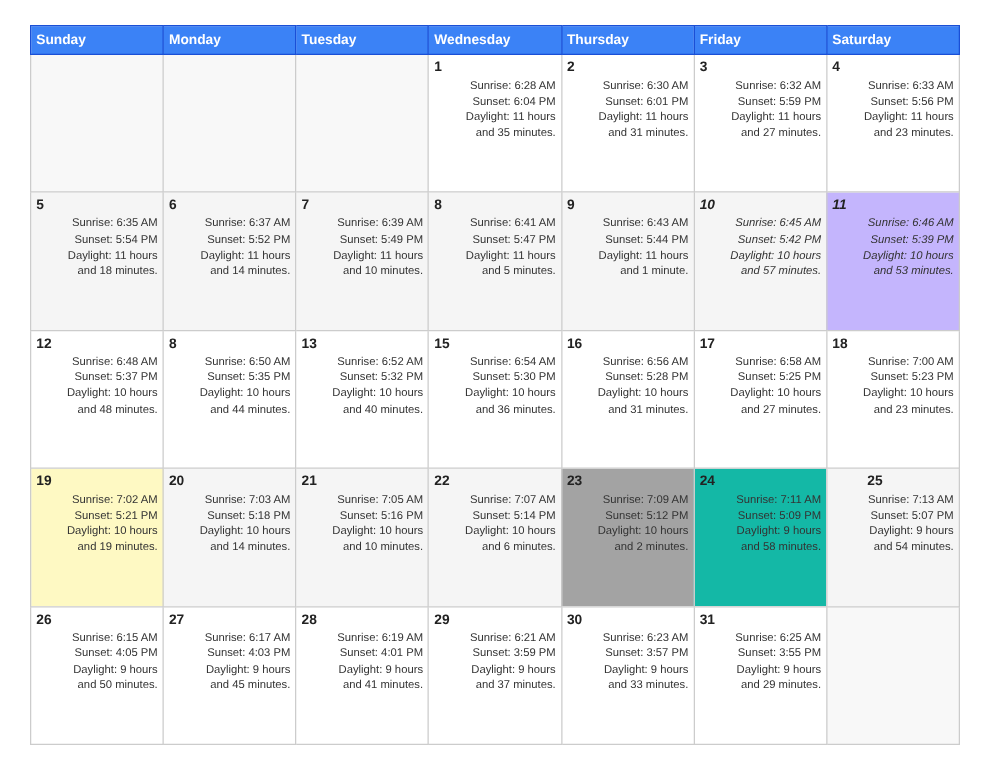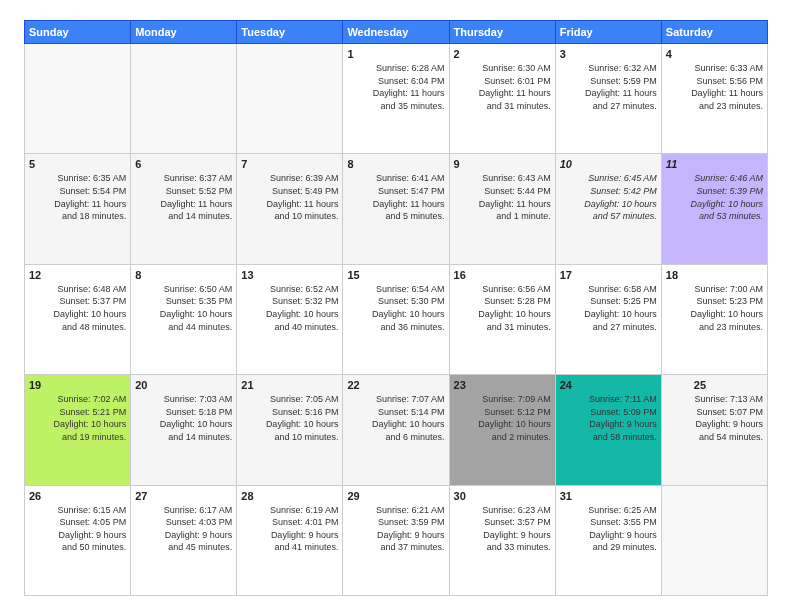--- a/index.html
+++ b/index.html
@@ -186,21 +186,21 @@
           <td>
             <span class="day-number">17</span>
             <div class="day-info">Sunrise: 6:58 AM<br>Sunset: 5:25 PM<br>Daylight: 10 hours<br>and 27 minutes.</div>
           </td>
           <td>
             <span class="day-number">18</span>
             <div class="day-info">Sunrise: 7:00 AM<br>Sunset: 5:23 PM<br>Daylight: 10 hours<br>and 23 minutes.</div>
           </td>
         </tr>
         <tr class="week-row">
-          <td style="background: #bef264;">
+          <td style="background: #fef9c3;">
             <span class="day-number">19</span>
             <div class="day-info">Sunrise: 7:02 AM<br>Sunset: 5:21 PM<br>Daylight: 10 hours<br>and 19 minutes.</div>
           </td>
           <td style="background: rgb(245, 245, 245);">
             <span class="day-number">20</span>
             <div class="day-info">Sunrise: 7:03 AM<br>Sunset: 5:18 PM<br>Daylight: 10 hours<br>and 14 minutes.</div>
           </td>
           <td style="background: rgb(245, 245, 245);">
             <span class="day-number">21</span>
             <div class="day-info">Sunrise: 7:05 AM<br>Sunset: 5:16 PM<br>Daylight: 10 hours<br>and 10 minutes.</div>

